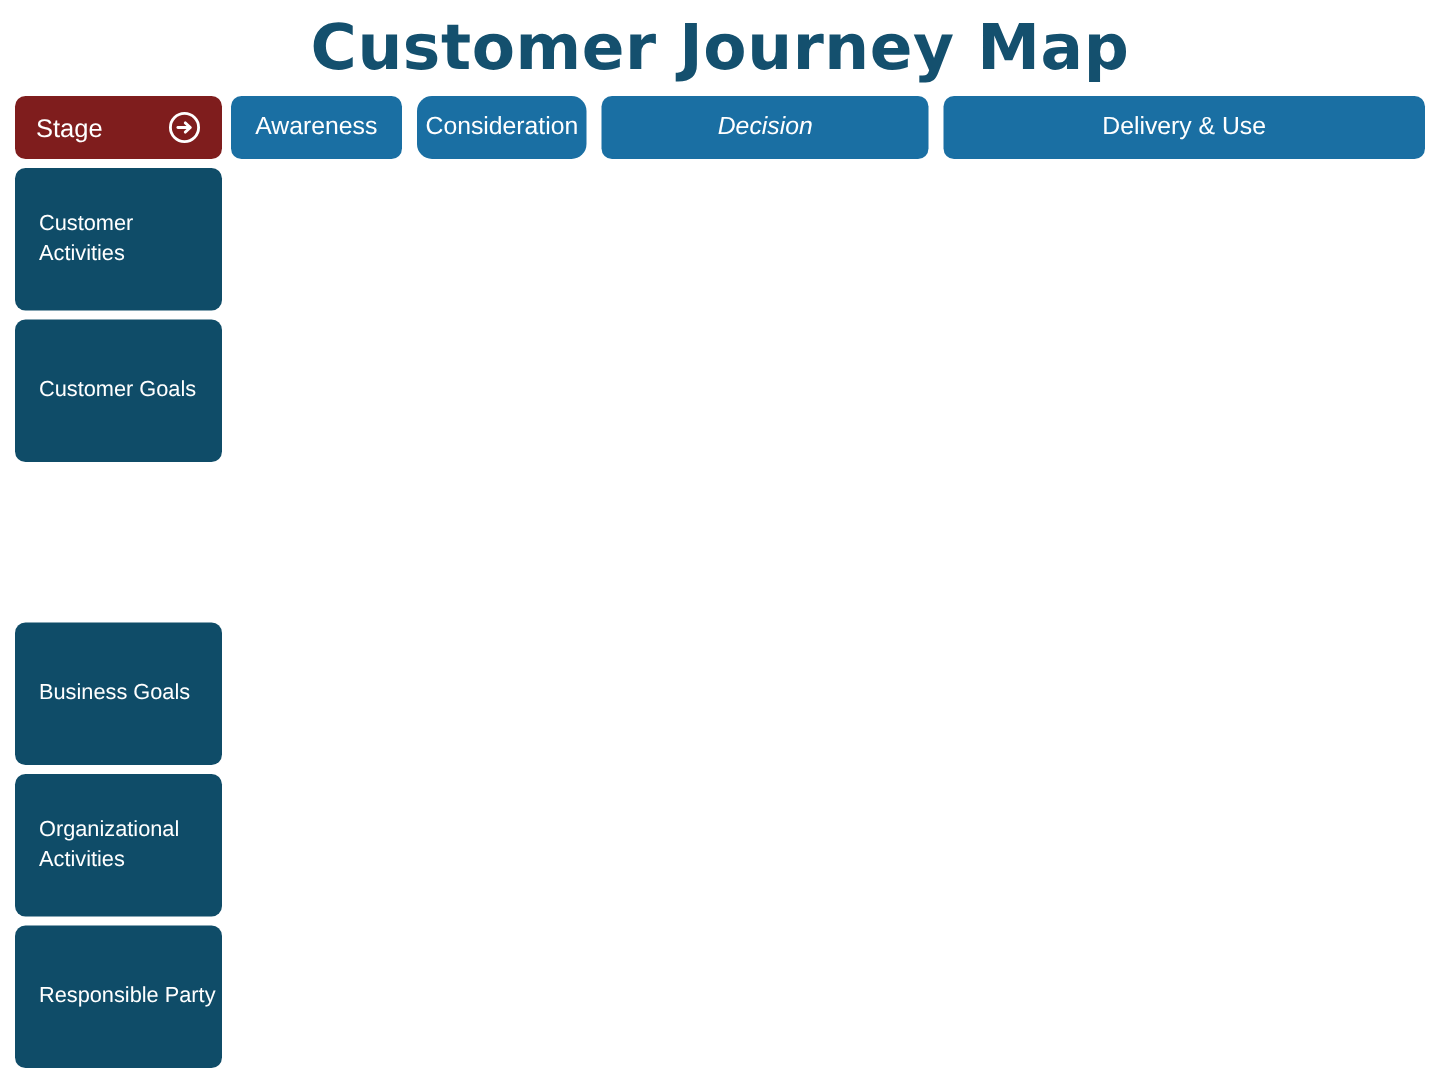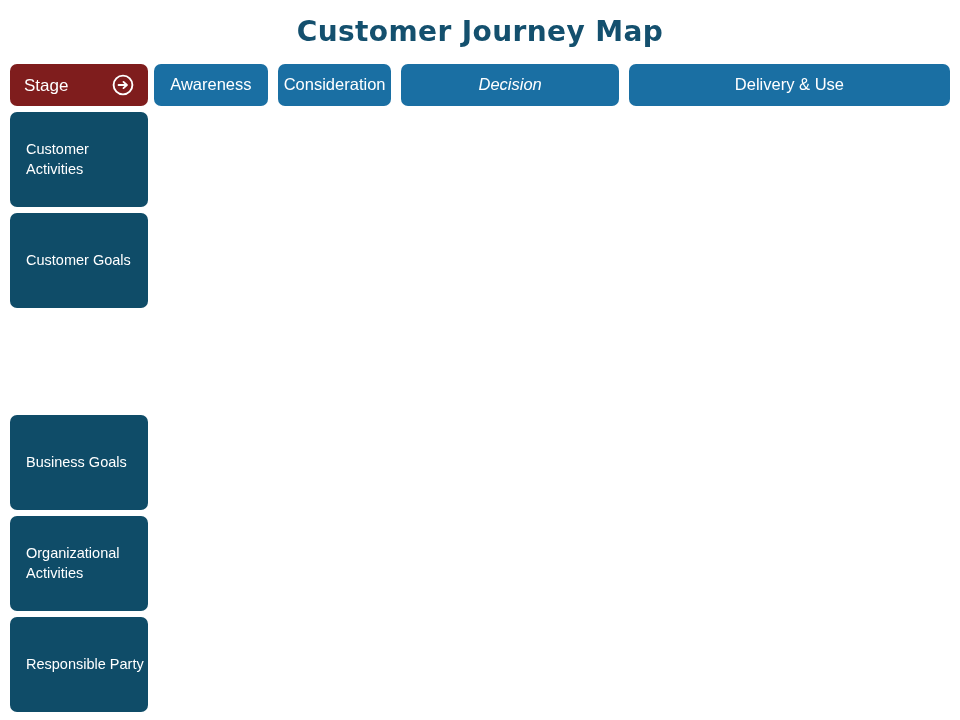--- a/index.html
+++ b/index.html
@@ -28,21 +28,21 @@
     top: 8px;
     left: 0;
     width: 960px;
     height: 46px;
     display: flex;
     align-items: center;
     justify-content: center;
   }
   .title {
     color: #14506E;
-    font-size: 28px;
+    font-size: 42px;
     font-weight: bold;
     letter-spacing: 0.4px;
     font-family: "DejaVu Sans", sans-serif;
     white-space: nowrap;
   }
 
   
   .matrix {
     position: absolute;
     left: 10px;
@@ -162,21 +162,21 @@
           <svg viewBox="0 0 24 24" width="24" height="24" aria-hidden="true">
             <circle cx="12" cy="12" r="9.4" fill="none" stroke="#ffffff" stroke-width="1.9"></circle>
             <path d="M7.6 12 H15.2" fill="none" stroke="#ffffff" stroke-width="1.9" stroke-linecap="round"></path>
             <path d="M12.5 8.9 L15.9 12 L12.5 15.1" fill="none" stroke="#ffffff" stroke-width="1.9" stroke-linecap="round" stroke-linejoin="round"></path>
           </svg>
         </span>
       </div>
 
       <div class="stage-cols">
           <div class="stage-head-cell" style="flex: 1 1 0px;">Awareness</div>
-          <div class="stage-head-cell" style="flex: 1 1 0px;">Consideration</div>
+          <div class="stage-head-cell" style="flex: 1 1 0px; border-radius: 10px;">Consideration</div>
           <div class="stage-head-cell" style="flex: 2 1 0px; font-style: italic;">Decision</div>
           <div class="stage-head-cell" style="flex: 3 1 0px;">Delivery &amp; Use</div>
         </div>
     </div>
 
     <div class="body-rows">
         <div class="body-row">
           <div class="row-label">Customer Activities</div>
           <div class="row-cells">
             <div class="cell"></div>

